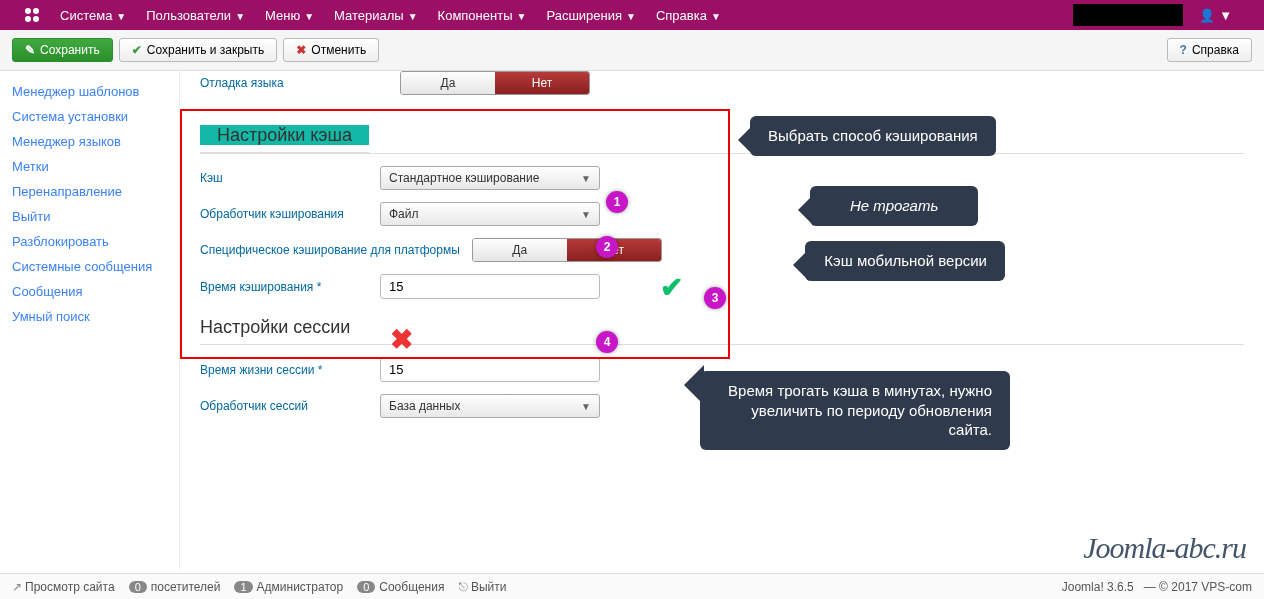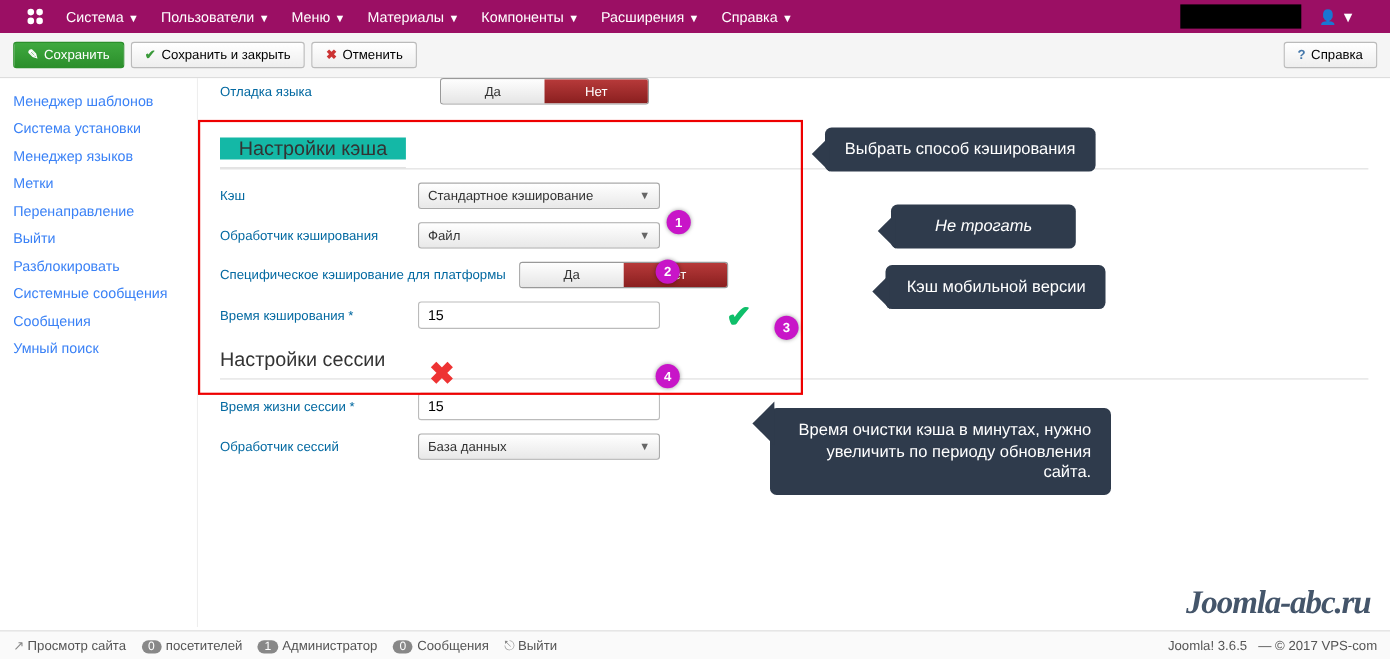--- a/index.html
+++ b/index.html
@@ -52,21 +52,21 @@
 .bubble { position:absolute; width:22px; height:22px; border-radius:50%; background:#c815c8; color:#fff; font-weight:bold; font-size:12px; display:flex; align-items:center; justify-content:center; box-shadow:0 0 4px rgba(0,0,0,.4); }
 .callout { position:absolute; background:#2f3b4c; color:#fff; padding:10px 18px; font-size:15px; border-radius:6px; text-align:right; line-height:1.3; }
 .callout::before { content:""; position:absolute; width:0; height:0; border:16px solid transparent; border-right-color:#2f3b4c; left:-28px; top:50%; margin-top:-12px; }
 .callout.big::before { border:20px solid transparent; border-right-color:#2f3b4c; left:-36px; top:-6px; margin-top:0; }
 
 
 .checkmark { position:absolute; color:#0fbf6a; font-size:28px; font-weight:bold; }
 .xmark { position:absolute; color:#e33; font-size:28px; font-weight:bold; }
 
 
-.wm { position:absolute; right:18px; bottom:34px; font-size:30px; font-weight:bold; color:#44556a; font-family:Georgia,serif; font-style:italic; letter-spacing:-1px; }
+.wm { position:absolute; right:18px; bottom:34px; font-size:30px; font-weight:normal; color:#44556a; font-family:Georgia,serif; font-style:italic; letter-spacing:-1px; }
 
 
 .footer { position:absolute; left:0; right:0; bottom:0; height:26px; border-top:1px solid #ddd; background:#fafafa; display:flex; align-items:center; padding:0 12px; font-size:12px; color:#555; gap:14px; }
 .footer .badge { background:#888; color:#fff; border-radius:8px; padding:0 6px; font-size:11px; margin-right:4px; }
 .footer .spacer { flex:1; }
 .footer .ico { margin-right:3px; color:#888; }
 </style>
 </head>
 <body>
 
@@ -186,21 +186,21 @@
 
     
     <div class="bubble" style="left:426px; top:120px;">1</div>
     <div class="bubble" style="left:416px; top:165px;">2</div>
     <div class="bubble" style="left:524px; top:216px;">3</div>
     <div class="bubble" style="left:416px; top:260px;">4</div>
 
     <div class="callout" style="left:570px; top:45px;">Выбрать способ кэширования</div>
     <div class="callout" style="left:630px; top:115px; padding:10px 40px;font-style:italic;">Не трогать</div>
     <div class="callout" style="left:625px; top:170px; width:200px;">Кэш мобильной версии</div>
-    <div class="callout big" style="left:520px; top:300px; width:310px;">Время очистки кэша в минутах, нужно увеличить по периоду обновления сайта.</div>
+    <div class="callout big" style="left:520px; top:300px; width:310px;">Время трогать кэша в минутах, нужно увеличить по периоду обновления сайта.</div>
 
     <div class="checkmark" style="left:480px; top:200px;">✔</div>
     <div class="xmark" style="left:210px; top:252px;">✖</div>
 
   </div>
 </div>
 
 <div class="wm">Joomla-abc.ru</div>
 
 <div class="footer">

